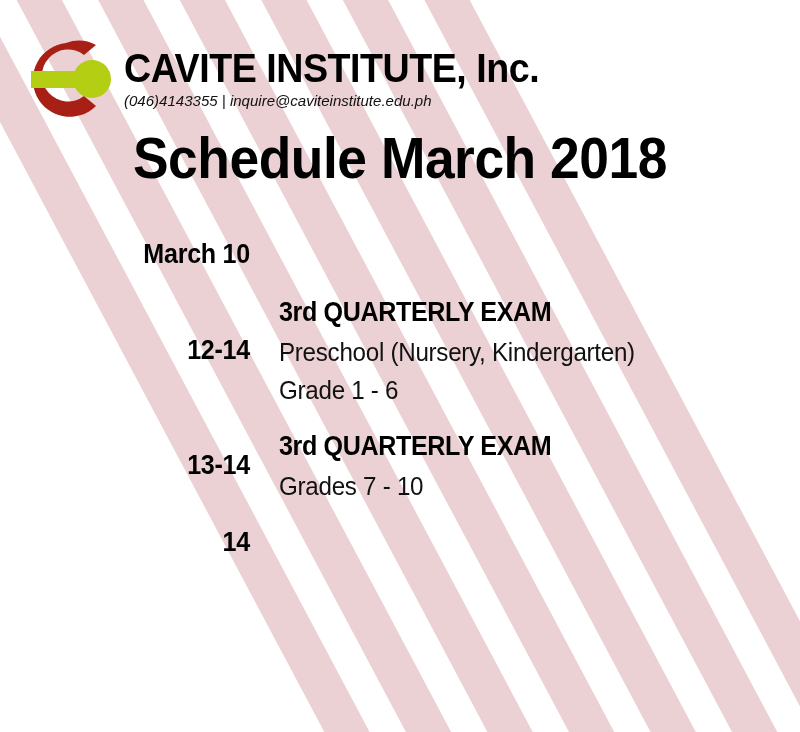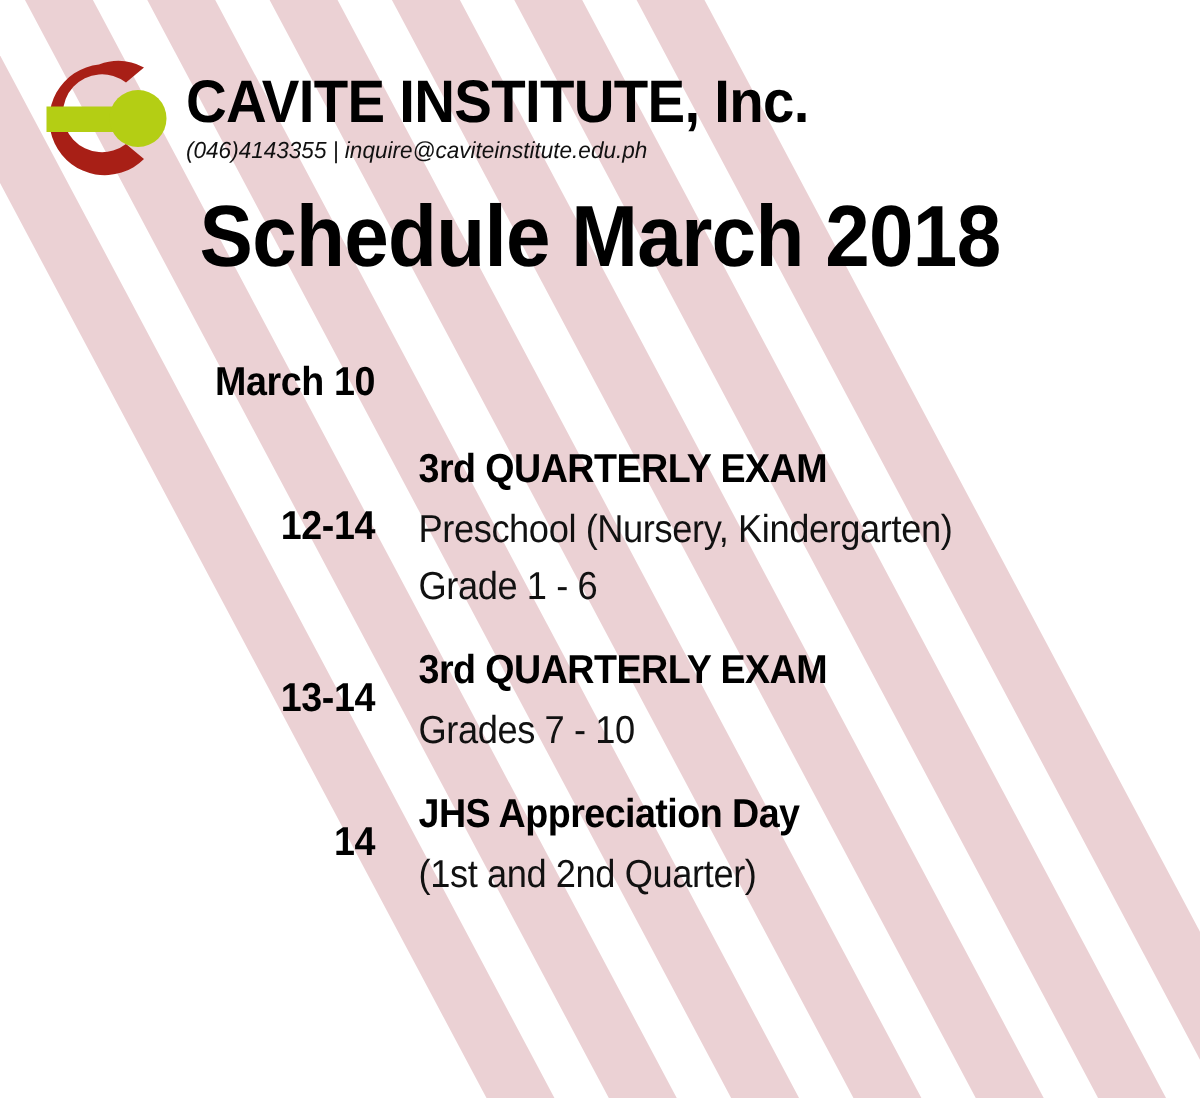--- a/index.html
+++ b/index.html
@@ -208,21 +208,17 @@
     <div class="schedule-row">
       <div class="row-date">13-14</div>
       <div class="row-body">
         <div class="row-title">3rd QUARTERLY EXAM</div>
         <div class="row-sub">Grades 7 - 10</div>
       </div>
     </div>
 
     <div class="schedule-row">
       <div class="row-date">14</div>
-      <div class="row-body">
-        <div class="row-title">JHS Appreciation Day</div>
-        <div class="row-sub">(1st and 2nd Quarter)</div>
-      </div>
     </div>
 
 
   </div>
 </div>
 
 </body></html>

